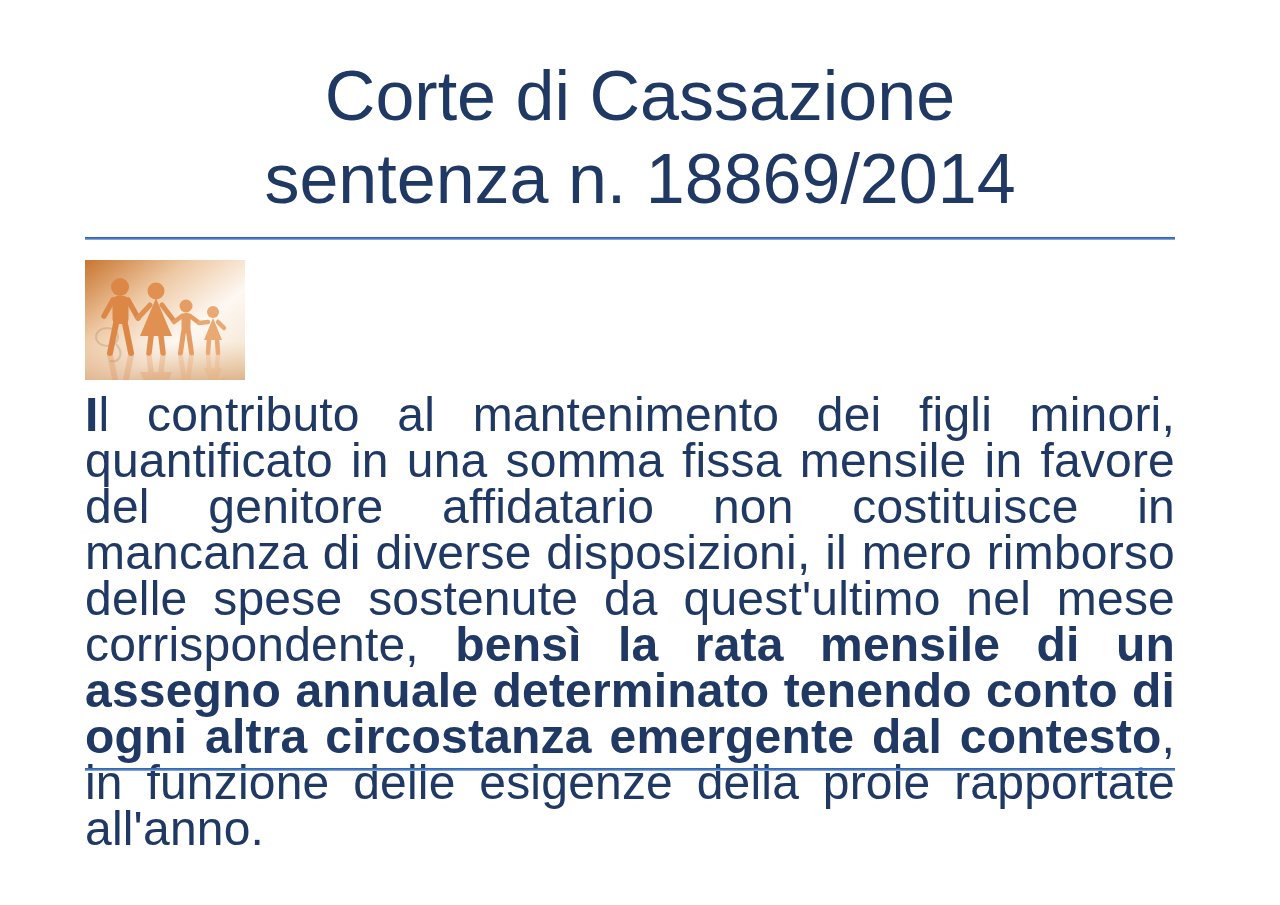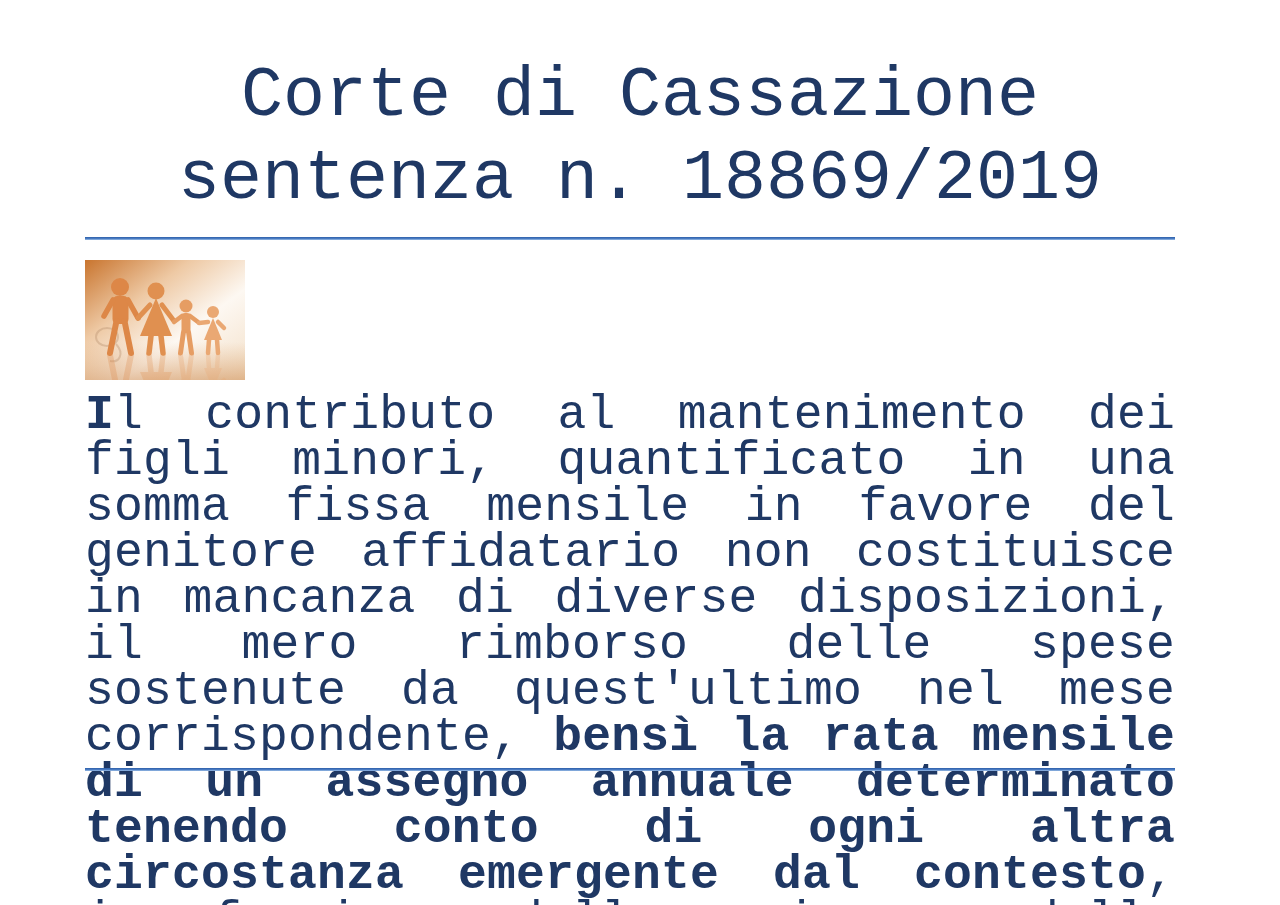--- a/index.html
+++ b/index.html
@@ -2,21 +2,21 @@
 <html lang="it"><head>
 <meta charset="utf-8">
 <title>Corte di Cassazione sentenza n. 18869/2014</title>
 <style>
   html,body{margin:0;padding:0;background:#ffffff;}
   .slide{
     position:relative;
     width:1280px;height:905px;
     background:#ffffff;
     overflow:hidden;
-    font-family:Liberation Mono, monospace;
+    font-family:Liberation Sans, sans-serif;
   }
   .title{
     position:absolute;
     top:55px;left:0;width:100%;
     margin:0;
     text-align:center;
     color:#1f3864;
     font-weight:400;
     font-size:70px;
     line-height:83px;
@@ -48,21 +48,21 @@
   }
   .body-text b{font-weight:700;}
 </style>
 </head>
 <body>
 
 <div class="slide">
 
   <h1 class="title">
     <span class="title-line">Corte di Cassazione</span>
-    <span class="title-line">sentenza n. 18869/2019</span>
+    <span class="title-line">sentenza n. 18869/2014</span>
   </h1>
 
   <div class="rule rule-top"></div>
 
   <div class="family-image">
     <svg viewBox="0 0 160 120" xmlns="http://www.w3.org/2000/svg">
       <defs>
         <linearGradient id="bg" x1="0" y1="0" x2="1" y2="1">
           <stop offset="0" stop-color="#c9752f"></stop>
           <stop offset="0.33" stop-color="#eec9a4"></stop>

